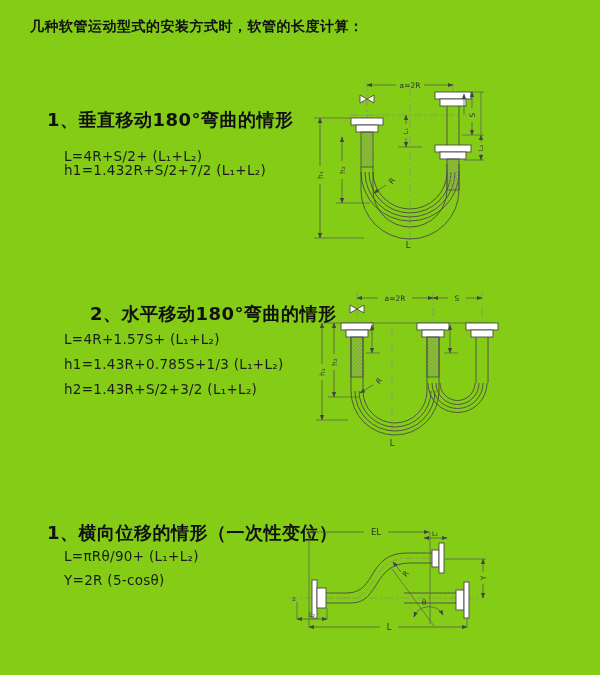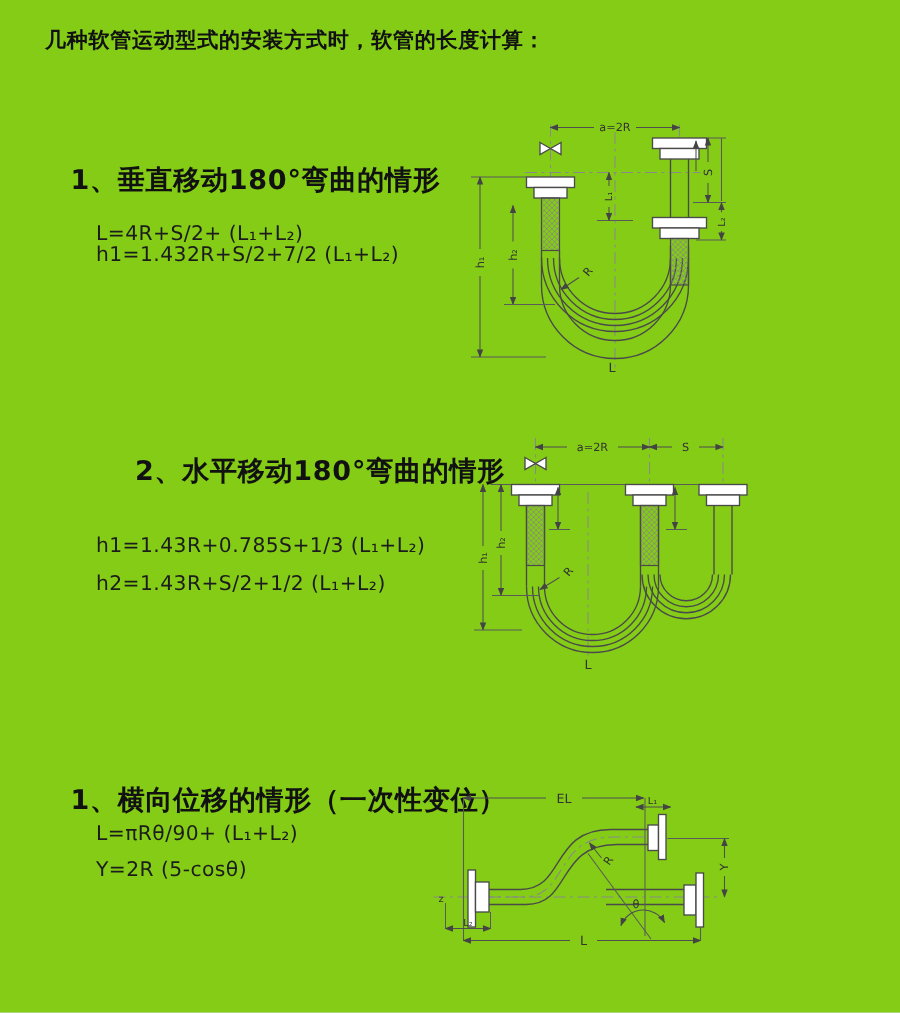--- a/index.html
+++ b/index.html
@@ -30,22 +30,23 @@
 
 <div id="page">
 
   <div class="abs title" style="left:30px;top:18px;">几种软管运动型式的安装方式时，软管的长度计算：</div>
 
   <div class="abs heading" style="left:47px;top:108px;">1、垂直移动180°弯曲的情形</div>
   <div class="abs formula" style="left:64px;top:148px;">L=4R+S/2+ (L₁+L₂)</div>
   <div class="abs formula" style="left:64px;top:162px;">h1=1.432R+S/2+7/2 (L₁+L₂)</div>
 
   <div class="abs heading" style="left:46px;top:302px;margin-left:44px;">2、水平移动180°弯曲的情形</div>
+  <div class="abs formula" style="left:64px;top:331px;">L=4R+1.57S+ (L₁+L₂)</div>
   <div class="abs formula" style="left:64px;top:356px;">h1=1.43R+0.785S+1/3 (L₁+L₂)</div>
-  <div class="abs formula" style="left:64px;top:381px;">h2=1.43R+S/2+1/2 (L₁+L₂)</div>
+  <div class="abs formula" style="left:64px;top:381px;">h2=1.43R+S/2+3/2 (L₁+L₂)</div>
 
   <div class="abs heading" style="left:47px;top:521px;">1、横向位移的情形（一次性变位）</div>
   <div class="abs formula" style="left:64px;top:548px;">L=πRθ/90+ (L₁+L₂)</div>
   <div class="abs formula" style="left:64px;top:572px;">Y=2R (5-cosθ)</div>
 
   <div class="diagram" style="left:312px;top:72px;">
   <svg width="285" height="190" viewBox="0 0 285 190">
     <defs>
       <pattern id="hz1" patternUnits="userSpaceOnUse" width="3.5" height="3.5">
         <path d="M0,3.5 L3.5,0 M0,0 L3.5,3.5" stroke="#858585" stroke-width="0.5"></path>

